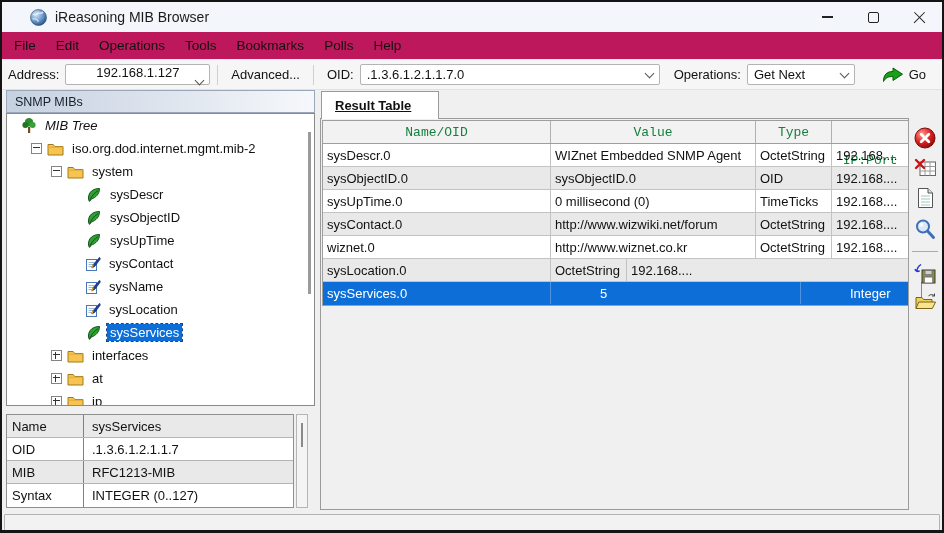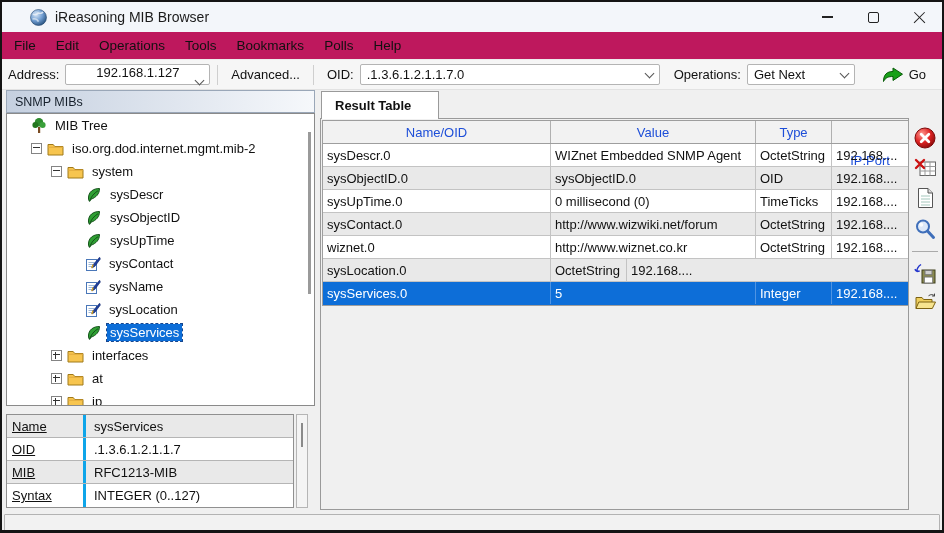--- a/index.html
+++ b/index.html
@@ -25,52 +25,52 @@
   .combo{height:21px;background:#fff;border:1px solid #b4b4b4;border-radius:2px;display:flex;align-items:center;padding:0 6px;box-sizing:border-box;font-size:13px;color:#111;}
   .combo .chev{width:6px;height:6px;border-right:1.4px solid #555;border-bottom:1.4px solid #555;transform:rotate(45deg);margin-left:auto;margin-top:-3px;}
   .vsep{width:1px;height:20px;background:#cfcfcf;margin:0 7px;flex:none;}
   #go-wrap{margin-left:auto;margin-right:16px;display:flex;align-items:center;gap:5px;}
   
   #snmp-header{position:absolute;left:4px;top:88px;width:309px;height:23px;box-sizing:border-box;
     background:linear-gradient(to right,#c5d0e0,#f6f8fb);border:1px solid #9aa7b8;
     font-size:12.5px;color:#16202c;display:flex;align-items:center;padding-left:8px;}
   #tree-panel{position:absolute;left:4px;top:111px;width:309px;height:293px;box-sizing:border-box;background:#fff;border:1px solid #8a8a8a;overflow:hidden;}
   .trow{height:23px;display:flex;align-items:center;font-size:13px;color:#111;white-space:nowrap;}
-  .lvl0{padding-left:24px;} .lvl1{padding-left:24px;} .lvl2{padding-left:44px;} .lvl3{padding-left:78px;}
+  .lvl0{padding-left:14px;font-style:italic;} .lvl1{padding-left:24px;} .lvl2{padding-left:44px;} .lvl3{padding-left:78px;}
   .exp{width:9px;height:9px;border:1px solid #848484;background:#fff;position:relative;margin-right:5px;flex:none;}
   .exp::before{content:'';position:absolute;left:1px;right:1px;top:3px;height:1px;background:#333;}
   .exp.plus::after{content:'';position:absolute;top:1px;bottom:1px;left:3px;width:1px;background:#333;}
   .ticon{margin-right:5px;flex:none;display:flex;}
   .tlabel{padding:1px 3px;}
   .trow.selected .tlabel{background:#0d6ed8;color:#fff;outline:1px dashed #17478f;}
   #tree-vscroll{position:absolute;right:3px;top:18px;width:3px;height:162px;background:#9a9a9a;}
   
   #detail-table{position:absolute;left:4px;top:412px;width:288px;box-sizing:border-box;border:1px solid #909090;background:#fff;}
   .drow{display:flex;height:23px;box-sizing:border-box;border-bottom:1px solid #b5b5b5;font-size:13px;color:#111;align-items:center;}
   .drow:last-child{border-bottom:none;}
-  .drow .dlab{width:71px;flex:none;border-right:3px solid #0ea5e9;padding-left:5px;align-self:stretch;display:flex;align-items:center;text-decoration:underline;}
+  .drow .dlab{width:71px;flex:none;border-right:1px solid #0ea5e9;padding-left:5px;align-self:stretch;display:flex;align-items:center;}
   .drow .dval{padding-left:8px;}
   .drow.gray{background:#e9e9e9;}
   #detail-scroll{position:absolute;left:294px;top:412px;width:12px;height:94px;box-sizing:border-box;border:1px solid #b5b5b5;background:#f4f4f4;}
   #detail-scroll .thumb{position:absolute;left:4px;top:8px;width:2px;height:24px;background:#8a8a8a;}
   
   #result-tab{position:absolute;left:319px;top:89px;width:118px;height:28px;box-sizing:border-box;background:#fff;
      border:1px solid #9a9a9a;border-bottom:none;z-index:2;display:flex;align-items:center;padding-left:13px;
-     font-size:13px;font-weight:bold;color:#111;}
+     font-size:13px;font-weight:bold;color:#111;text-decoration:underline;}
   #result-panel{position:absolute;left:318px;top:116px;width:589px;height:392px;box-sizing:border-box;background:#f0f0f0;border:1px solid #9a9a9a;}
   #result-table{position:absolute;left:1px;top:1px;width:585px;border:1px solid #9e9e9e;border-collapse:collapse;background:#fff;}
   .hrow{display:flex;height:23px;background:#f2f2f2;border-bottom:1px solid #9e9e9e;box-sizing:border-box;}
-  .hcell{display:flex;align-items:center;justify-content:center;font-size:13px;color:#1d4ed8;border-right:1px solid #b0b0b0;box-sizing:border-box;}
+  .hcell{display:flex;align-items:center;justify-content:center;font-size:13px;color:#15803d;border-right:1px solid #b0b0b0;box-sizing:border-box;font-family:Liberation Mono, monospace;}
   .hcell:last-child{border-right:none;margin-top:39px;}
   .rrow{display:flex;height:23px;box-sizing:border-box;border-bottom:1px solid #c3c3c3;background:#fff;}
   .rrow.gray{background:#e9e9e9;}
   .rcell{display:flex;align-items:center;padding-left:4px;font-size:13px;color:#111;border-right:1px solid #c3c3c3;box-sizing:border-box;overflow:hidden;white-space:nowrap;}
   .rcell:last-child{border-right:none;}
   .c-name{width:228px;flex:none;} .c-val{width:205px;flex:none;} .c-type{width:76px;flex:none;} .c-ip{width:76px;flex:none;}
-  .rrow.selected{background:#0d6ed8;border-bottom:1px solid #0d6ed8;}
+  .rrow.selected{background:#0d6ed8;border-bottom:1px solid #0d6ed8;gap:45px;}
   .rrow.selected .rcell{color:#fff;border-right:1px solid #4f94e3;}
   .rrow.selected .rcell:last-child{border-right:none;}
   
   #side-toolbar{position:absolute;left:908px;top:125px;width:30px;display:flex;flex-direction:column;align-items:center;gap:9px;}
   .side-sep{width:26px;height:1px;background:#aaa;margin:2px 0;}
   
   #status-bar{position:absolute;left:2px;top:512px;width:936px;height:17px;box-sizing:border-box;background:#f2f2f2;border:1px solid #b3b3b3;border-radius:1px;}
 </style>
 </head>
 <body>

